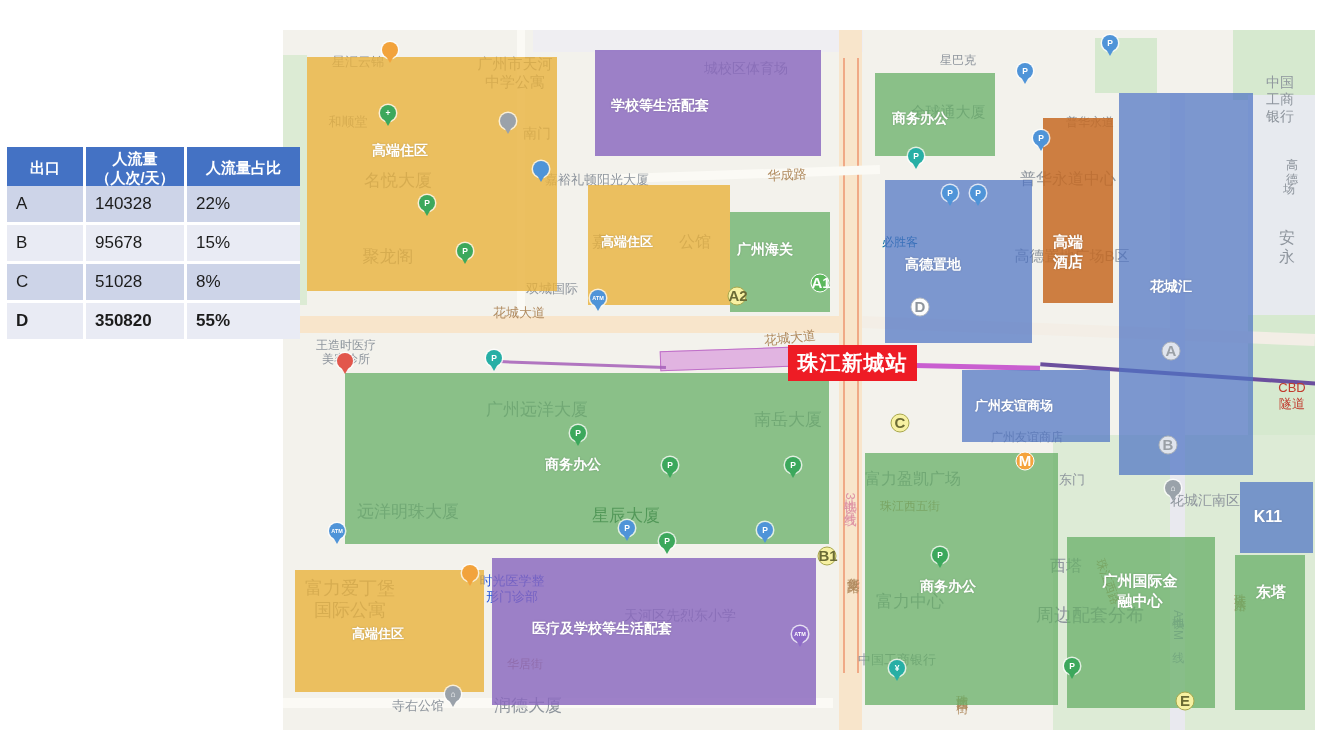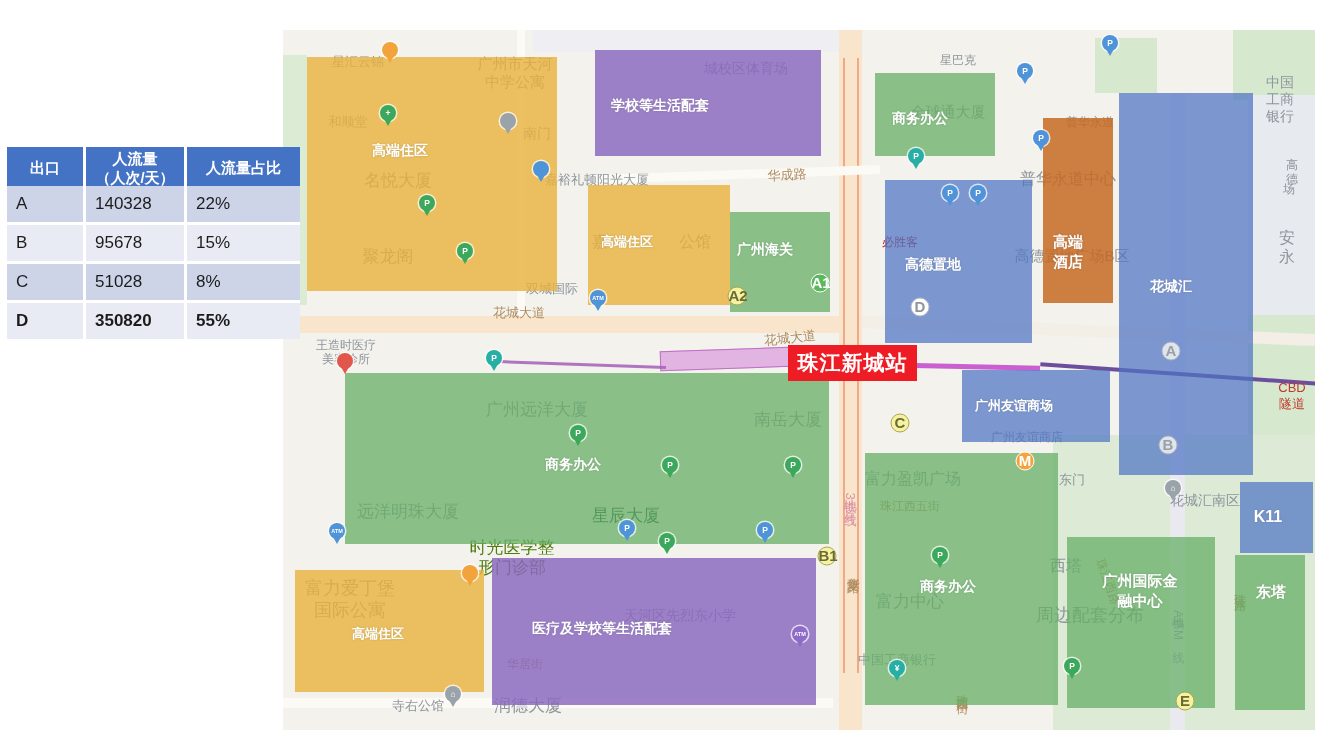--- a/index.html
+++ b/index.html
@@ -105,21 +105,21 @@
       <div class="mlabel" style="left: 115px; top: 151px; font-size: 17px; color: rgb(142, 149, 157);">名悦大厦</div>
       <div class="mlabel" style="left: 314px; top: 150px; font-size: 13px; color: rgb(142, 149, 157);">嘉裕礼顿阳光大厦</div>
       <div class="mlabel" style="left: 504px; top: 145px; font-size: 13px; color: rgb(176, 138, 94); transform: translate(-50%, -50%) rotate(-3deg);">华成路</div>
       <div class="mlabel" style="left: 463px; top: 38px; font-size: 14px; color: rgb(142, 149, 157);">城校区体育场</div>
       <div class="mlabel" style="left: 105px; top: 227px; font-size: 17px; color: rgb(142, 149, 157);">聚龙阁</div>
       <div class="mlabel" style="left: 269px; top: 259px; font-size: 13px; color: rgb(142, 149, 157);">双城国际</div>
       <div class="mlabel" style="left: 317px; top: 212px; font-size: 16px; color: rgb(142, 149, 157);">嘉</div>
       <div class="mlabel" style="left: 412px; top: 212px; font-size: 16px; color: rgb(142, 149, 157);">公馆</div>
       <div class="mlabel" style="left: 675px; top: 30px; font-size: 12px; color: rgb(142, 149, 157);">星巴克</div>
       <div class="mlabel" style="left: 665px; top: 82px; font-size: 15px; color: rgb(142, 149, 157);">全球通大厦</div>
-      <div class="mlabel" style="left: 617px; top: 212px; font-size: 12px; color: #b91c1c;">必胜客</div>
+      <div class="mlabel" style="left: 617px; top: 212px; font-size: 12px; color: #0369a1;">必胜客</div>
       <div class="mlabel" style="left: 807px; top: 92px; font-size: 12px; color: rgb(142, 149, 157);">普华永道</div>
       <div class="mlabel" style="left: 785px; top: 149px; font-size: 16px; color: rgb(142, 149, 157);">普华永道中心</div>
       <div class="mlabel" style="left: 789px; top: 226px; font-size: 15px; color: rgb(142, 149, 157);">高德置地广场B区</div>
       <div class="mlabel" style="left: 997px; top: 69px; font-size: 14px; color: rgb(142, 149, 157);">中国工商银行</div>
       <div class="mlabel" style="left: 1009px; top: 142px; font-size: 12px; color: rgb(142, 149, 157);">高德</div>
       <div class="mlabel" style="left: 1006px; top: 159px; font-size: 12px; color: rgb(142, 149, 157);">场</div>
       <div class="mlabel" style="left: 1004px; top: 217px; font-size: 16px; color: rgb(142, 149, 157);">安永</div>
       <div class="mlabel" style="left: 236px; top: 283px; font-size: 13px; color: rgb(176, 138, 94);">花城大道</div>
       <div class="mlabel" style="left: 507px; top: 308px; font-size: 13px; color: rgb(176, 138, 94); transform: translate(-50%, -50%) rotate(-6deg);">花城大道</div>
       <div class="mlabel" style="left: 63px; top: 322px; font-size: 12px; color: rgb(142, 149, 157);">王造时医疗
@@ -127,21 +127,21 @@
       <div class="mlabel" style="left: 254px; top: 380px; font-size: 17px; color: rgb(142, 149, 157);">广州远洋大厦</div>
       <div class="mlabel" style="left: 505px; top: 390px; font-size: 17px; color: rgb(142, 149, 157);">南岳大厦</div>
       <div class="mlabel" style="left: 125px; top: 482px; font-size: 17px; color: rgb(142, 149, 157);">远洋明珠大厦</div>
       <div class="mlabel" style="left: 343px; top: 486px; font-size: 17px; color: #14532d;">星辰大厦</div>
       <div class="mlabel vt" style="left: 567px; top: 467px; font-size: 13px; color: rgb(222, 147, 165);">地铁3号线</div>
       <div class="mlabel vt" style="left: 570px; top: 540px; font-size: 13px; color: rgb(176, 138, 94);">华夏路</div>
       <div class="mlabel" style="left: 744px; top: 407px; font-size: 12px; color: rgb(142, 149, 157);">广州友谊商店</div>
       <div class="mlabel" style="left: 1009px; top: 366px; font-size: 13px; color: rgb(194, 59, 46);">CBD隧道</div>
       <div class="mlabel" style="left: 67px; top: 570px; font-size: 18px; color: rgb(142, 149, 157);">富力爱丁堡
 国际公寓</div>
-      <div class="mlabel" style="left: 229px; top: 528px; font-size: 17px; color: #4d7c0f;">时光医学整
+      <div class="mlabel" style="left: 229px; top: 559px; font-size: 13px; color: #1d4ed8;">时光医学整
 形门诊部</div>
       <div class="mlabel" style="left: 397px; top: 585px; font-size: 14px; color: rgb(142, 149, 157);">天河区先烈东小学</div>
       <div class="mlabel" style="left: 242px; top: 634px; font-size: 12px; color: rgb(176, 138, 94);">华居街</div>
       <div class="mlabel" style="left: 245px; top: 676px; font-size: 17px; color: rgb(142, 149, 157);">润德大厦</div>
       <div class="mlabel" style="left: 135px; top: 676px; font-size: 13px; color: rgb(142, 149, 157);">寺右公馆</div>
       <div class="mlabel" style="left: 630px; top: 449px; font-size: 16px; color: rgb(142, 149, 157);">富力盈凯广场</div>
       <div class="mlabel" style="left: 627px; top: 476px; font-size: 12px; color: rgb(176, 138, 94);">珠江西五街</div>
       <div class="mlabel" style="left: 627px; top: 572px; font-size: 17px; color: rgb(142, 149, 157);">富力中心</div>
       <div class="mlabel" style="left: 614px; top: 630px; font-size: 13px; color: rgb(142, 149, 157);">中国工商银行</div>
       <div class="mlabel vt" style="left: 679px; top: 660px; font-size: 12px; color: rgb(176, 138, 94);">珠江西四街</div>

